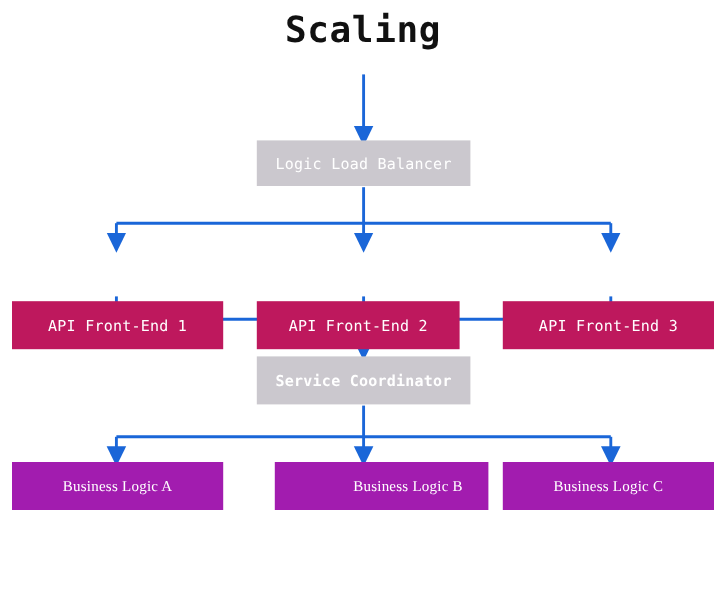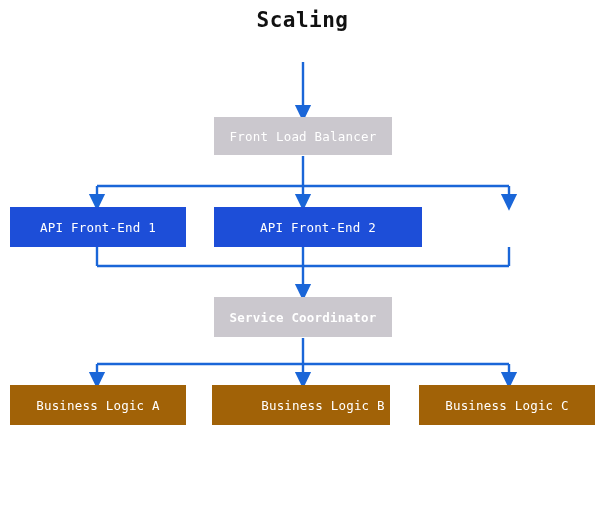--- a/index.html
+++ b/index.html
@@ -4,37 +4,37 @@
 <style>
   html,body{margin:0;padding:0;background:#ffffff;}
   body{width:605px;height:506px;overflow:hidden;
        font-family:"DejaVu Sans Mono","Liberation Mono",monospace;}
   #stage{position:relative;width:605px;height:506px;background:#ffffff;}
 
   #title{
     position:absolute;left:0;top:8px;width:605px;
     text-align:center;
     font-family:"DejaVu Sans Mono","Liberation Mono",monospace;
-    font-weight:bold;font-size:21px;color:#111111;
+    font-weight:bold;font-size:30px;color:#111111;
     letter-spacing:0.5px;
   }
 
   .node{
     position:absolute;
     display:flex;align-items:center;justify-content:center;
     color:#ffffff;
     font-family:"DejaVu Sans Mono","Liberation Mono",monospace;
     font-size:12.5px;
     letter-spacing:0.2px;
     white-space:nowrap;
     box-sizing:border-box;
   }
   .gray{background:#cbc8ce;}
-  .blue{background:#1d4ed8;}
-  .peach{background:#a16207;}
+  .blue{background:#be185d;margin-top:44px;}
+  .peach{background:#a21caf;font-family:Liberation Serif, serif;}
 
   #edges{position:absolute;left:0;top:0;width:605px;height:506px;
          pointer-events:none;}
 </style>
 </head>
 <body>
 
 <div id="stage">
 
   <div id="title">Scaling</div>
@@ -62,41 +62,44 @@
 
       <path d="M303,338 L303,364"></path>
       <path d="M97,364 L509,364"></path>
       <path d="M97,364 L97,380" marker-end="url(#ah)"></path>
       <path d="M303,364 L303,380" marker-end="url(#ah)"></path>
       <path d="M509,364 L509,380" marker-end="url(#ah)"></path>
     </g>
   </svg>
 
   <div class="node gray" style="left:214px;top:117px;width:178px;height:38px;">
-    <span>Front Load Balancer</span>
+    <span>Logic Load Balancer</span>
   </div>
 
   <div class="node blue" style="left:10px;top:207px;width:176px;height:40px;">
     <span>API Front-End 1</span>
   </div>
 
-  <div class="node blue" style="left:214px;top:207px;width:208px;height:40px;">
+  <div class="node blue" style="left:214px;top:207px;width:169px;height:40px;">
     <span>API Front-End 2</span>
   </div>
 
+  <div class="node blue" style="left:419px;top:207px;width:176px;height:40px;">
+    <span>API Front-End 3</span>
+  </div>
 
   <div class="node gray" style="left:214px;top:297px;width:178px;height:40px;font-weight:bold;">
     <span>Service Coordinator</span>
   </div>
 
   <div class="node peach" style="left:10px;top:385px;width:176px;height:40px;">
     <span>Business Logic A</span>
   </div>
 
-  <div class="node peach" style="left:212px;top:385px;width:178px;height:40px;padding-left:44px;">
+  <div class="node peach" style="left:229px;top:385px;width:178px;height:40px;padding-left:44px;">
     <span>Business Logic B</span>
   </div>
 
   <div class="node peach" style="left:419px;top:385px;width:176px;height:40px;text-align:center;">
     <span>Business Logic C</span>
   </div>
 
 
 </div>
 

